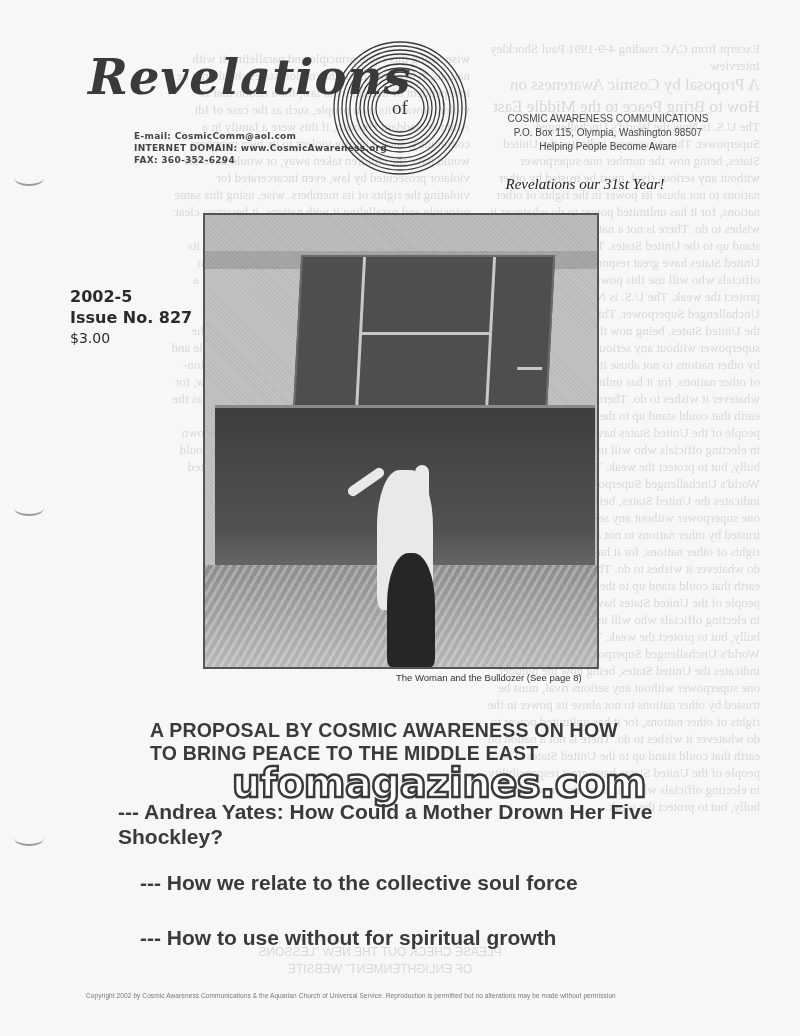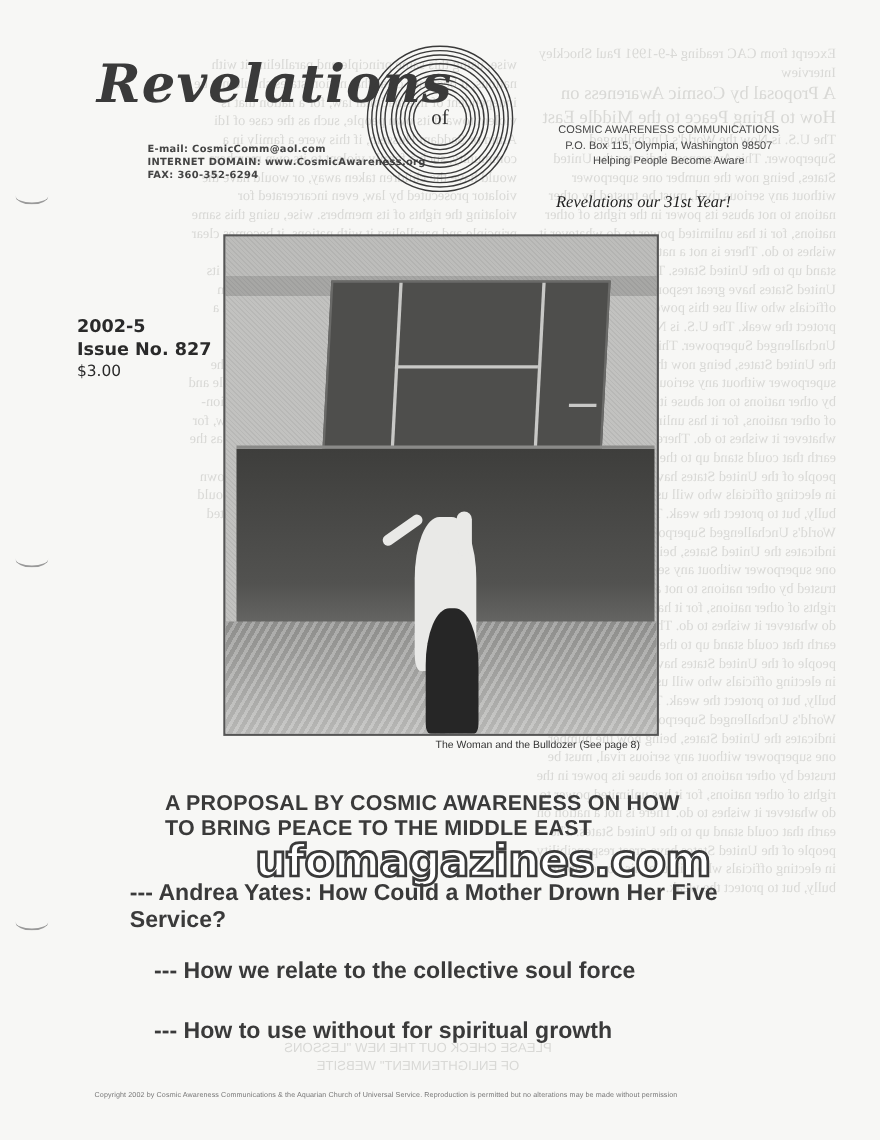--- a/index.html
+++ b/index.html
@@ -199,19 +199,19 @@
 
   <div class="headline">
     <div>A PROPOSAL BY COSMIC AWARENESS ON HOW</div>
     <div>TO BRING PEACE TO THE MIDDLE EAST</div>
   </div>
 
   <div class="watermark">ufomagazines.com</div>
 
   <div class="teaser" style="left:118px; top:799px;">
     <div>--- Andrea Yates: How Could a Mother Drown Her Five</div>
-    <div>Service?</div>
+    <div>Shockley?</div>
   </div>
   <div class="teaser" style="left:140px; top:870px;">--- How we relate to the collective soul force</div>
   <div class="teaser" style="left:140px; top:925px;">--- How to use without for spiritual growth</div>
 
   <div class="copyright">Copyright 2002 by Cosmic Awareness Communications &amp; the Aquarian Church of Universal Service. Reproduction is permitted but no alterations may be made without permission</div>
 </div>
 
 </body></html>

